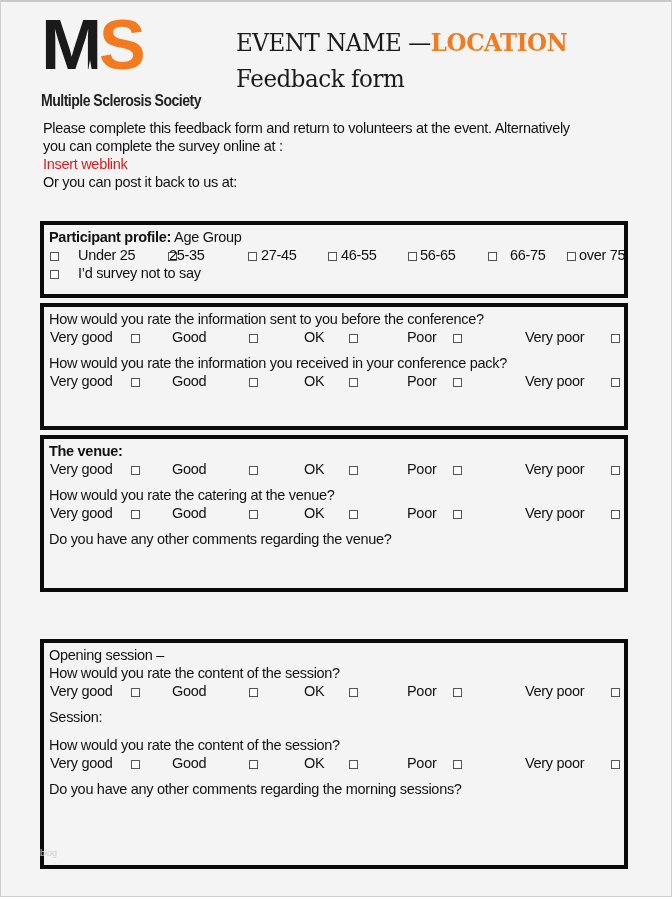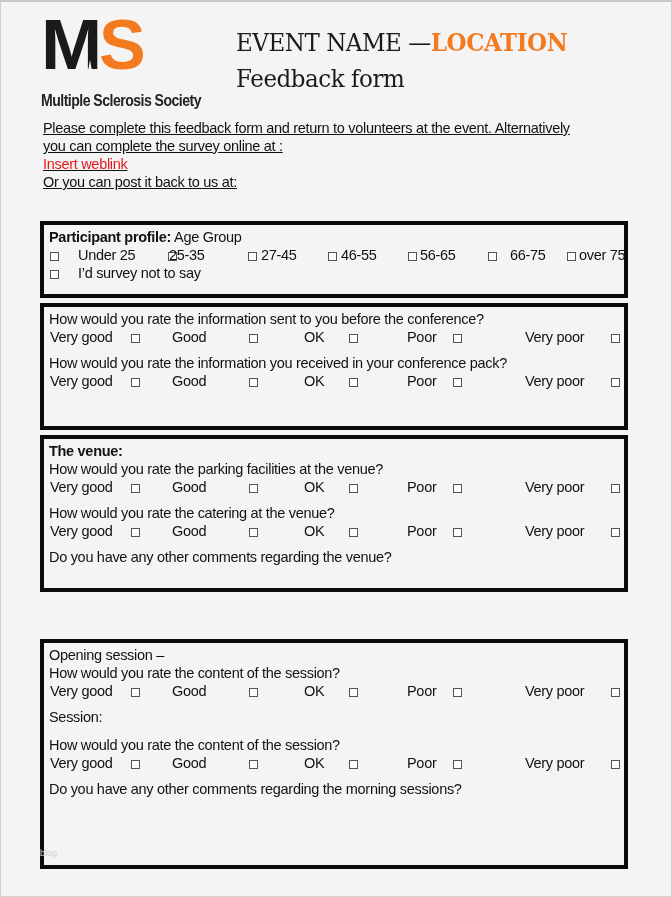--- a/index.html
+++ b/index.html
@@ -9,21 +9,21 @@
     box-sizing:border-box; border:1px solid #cfcfcf; border-top:2px solid #c8c8c8;
   }
   .logo { position:absolute; left:40px; top:8px; width:190px; height:102px; }
   .logo-m { position:absolute; left:0; top:0; font-family:"Liberation Sans", sans-serif; font-weight:bold; font-size:70px; line-height:70px; color:#1a1a1a; letter-spacing:-4px; transform:scaleX(1.05); transform-origin:left; }
   .logo-s { position:absolute; left:58px; top:0; font-weight:bold; font-size:70px; line-height:70px; color:#f47a20; }
   .logo-cut { position:absolute; left:45px; top:50px; width:0; height:0; border-left:4px solid transparent; border-right:4px solid transparent; border-bottom:22px solid #f4f4f4; }
   .logo-name { position:absolute; left:0; top:82px; font-size:16px; font-weight:bold; color:#222; letter-spacing:-0.6px; white-space:nowrap; transform:scaleX(0.88); transform-origin:left; }
   .title { position:absolute; left:235px; top:26px; font-family:"DejaVu Serif", serif; font-size:25px; color:#1a1a1a; white-space:nowrap; letter-spacing:-0.5px; transform:scaleX(0.92); transform-origin:left; }
   .title .loc { color:#f47a20; font-weight:bold; }
   .subtitle { position:absolute; left:235px; top:62px; font-family:"DejaVu Serif", serif; font-size:25px; color:#1a1a1a; white-space:nowrap; letter-spacing:-0.5px; transform:scaleX(0.92); transform-origin:left; }
-  .intro { position:absolute; left:42px; top:117px; width:620px; font-size:14.5px; line-height:18px; letter-spacing:-0.3px;text-decoration:underline; }
+  .intro { position:absolute; left:42px; top:117px; width:620px; font-size:14.5px; line-height:18px; letter-spacing:-0.3px; }
   .intro div { white-space:nowrap; }
   .red { color:#e8161b; }
   .box { position:absolute; left:39px; width:588px; border:4px solid #0b0b0b; box-sizing:border-box; padding:3px 5px; font-size:14.5px; letter-spacing:-0.3px; }
   .box .line { white-space:nowrap; line-height:18px; }
   .bold { font-weight:bold; }
   .rate { position:relative; height:18px; line-height:18px; white-space:nowrap; }
   .rate span { position:absolute; top:0; }
   .cb { display:inline-block; width:7px; height:7px; border:1px solid #555; background:#fff; vertical-align:middle; }
   .rate .cb { position:absolute; top:6px; }
   .age { position:relative; height:18px; line-height:18px; white-space:nowrap; }
@@ -101,21 +101,20 @@
       <i class="cb" style="left: 300px;"></i>
       <span style="left: 358px;">Poor</span>
       <i class="cb" style="left: 404px;"></i>
       <span style="left: 476px;">Very poor</span>
       <i class="cb" style="left: 562px;"></i>
     </div>
 </div>
 
 <div class="box" style="top:433px;height:157px;">
   <div class="line bold">The venue:</div>
-  <div class="line">How would you rate the parking facilities at the venue?</div>
   <div class="rate">
       <span style="left: 1px;">Very good</span>
       <i class="cb" style="left: 82px;"></i>
       <span style="left: 123px;">Good</span>
       <i class="cb" style="left: 200px;"></i>
       <span style="left: 255px;">OK</span>
       <i class="cb" style="left: 300px;"></i>
       <span style="left: 358px;">Poor</span>
       <i class="cb" style="left: 404px;"></i>
       <span style="left: 476px;">Very poor</span>

